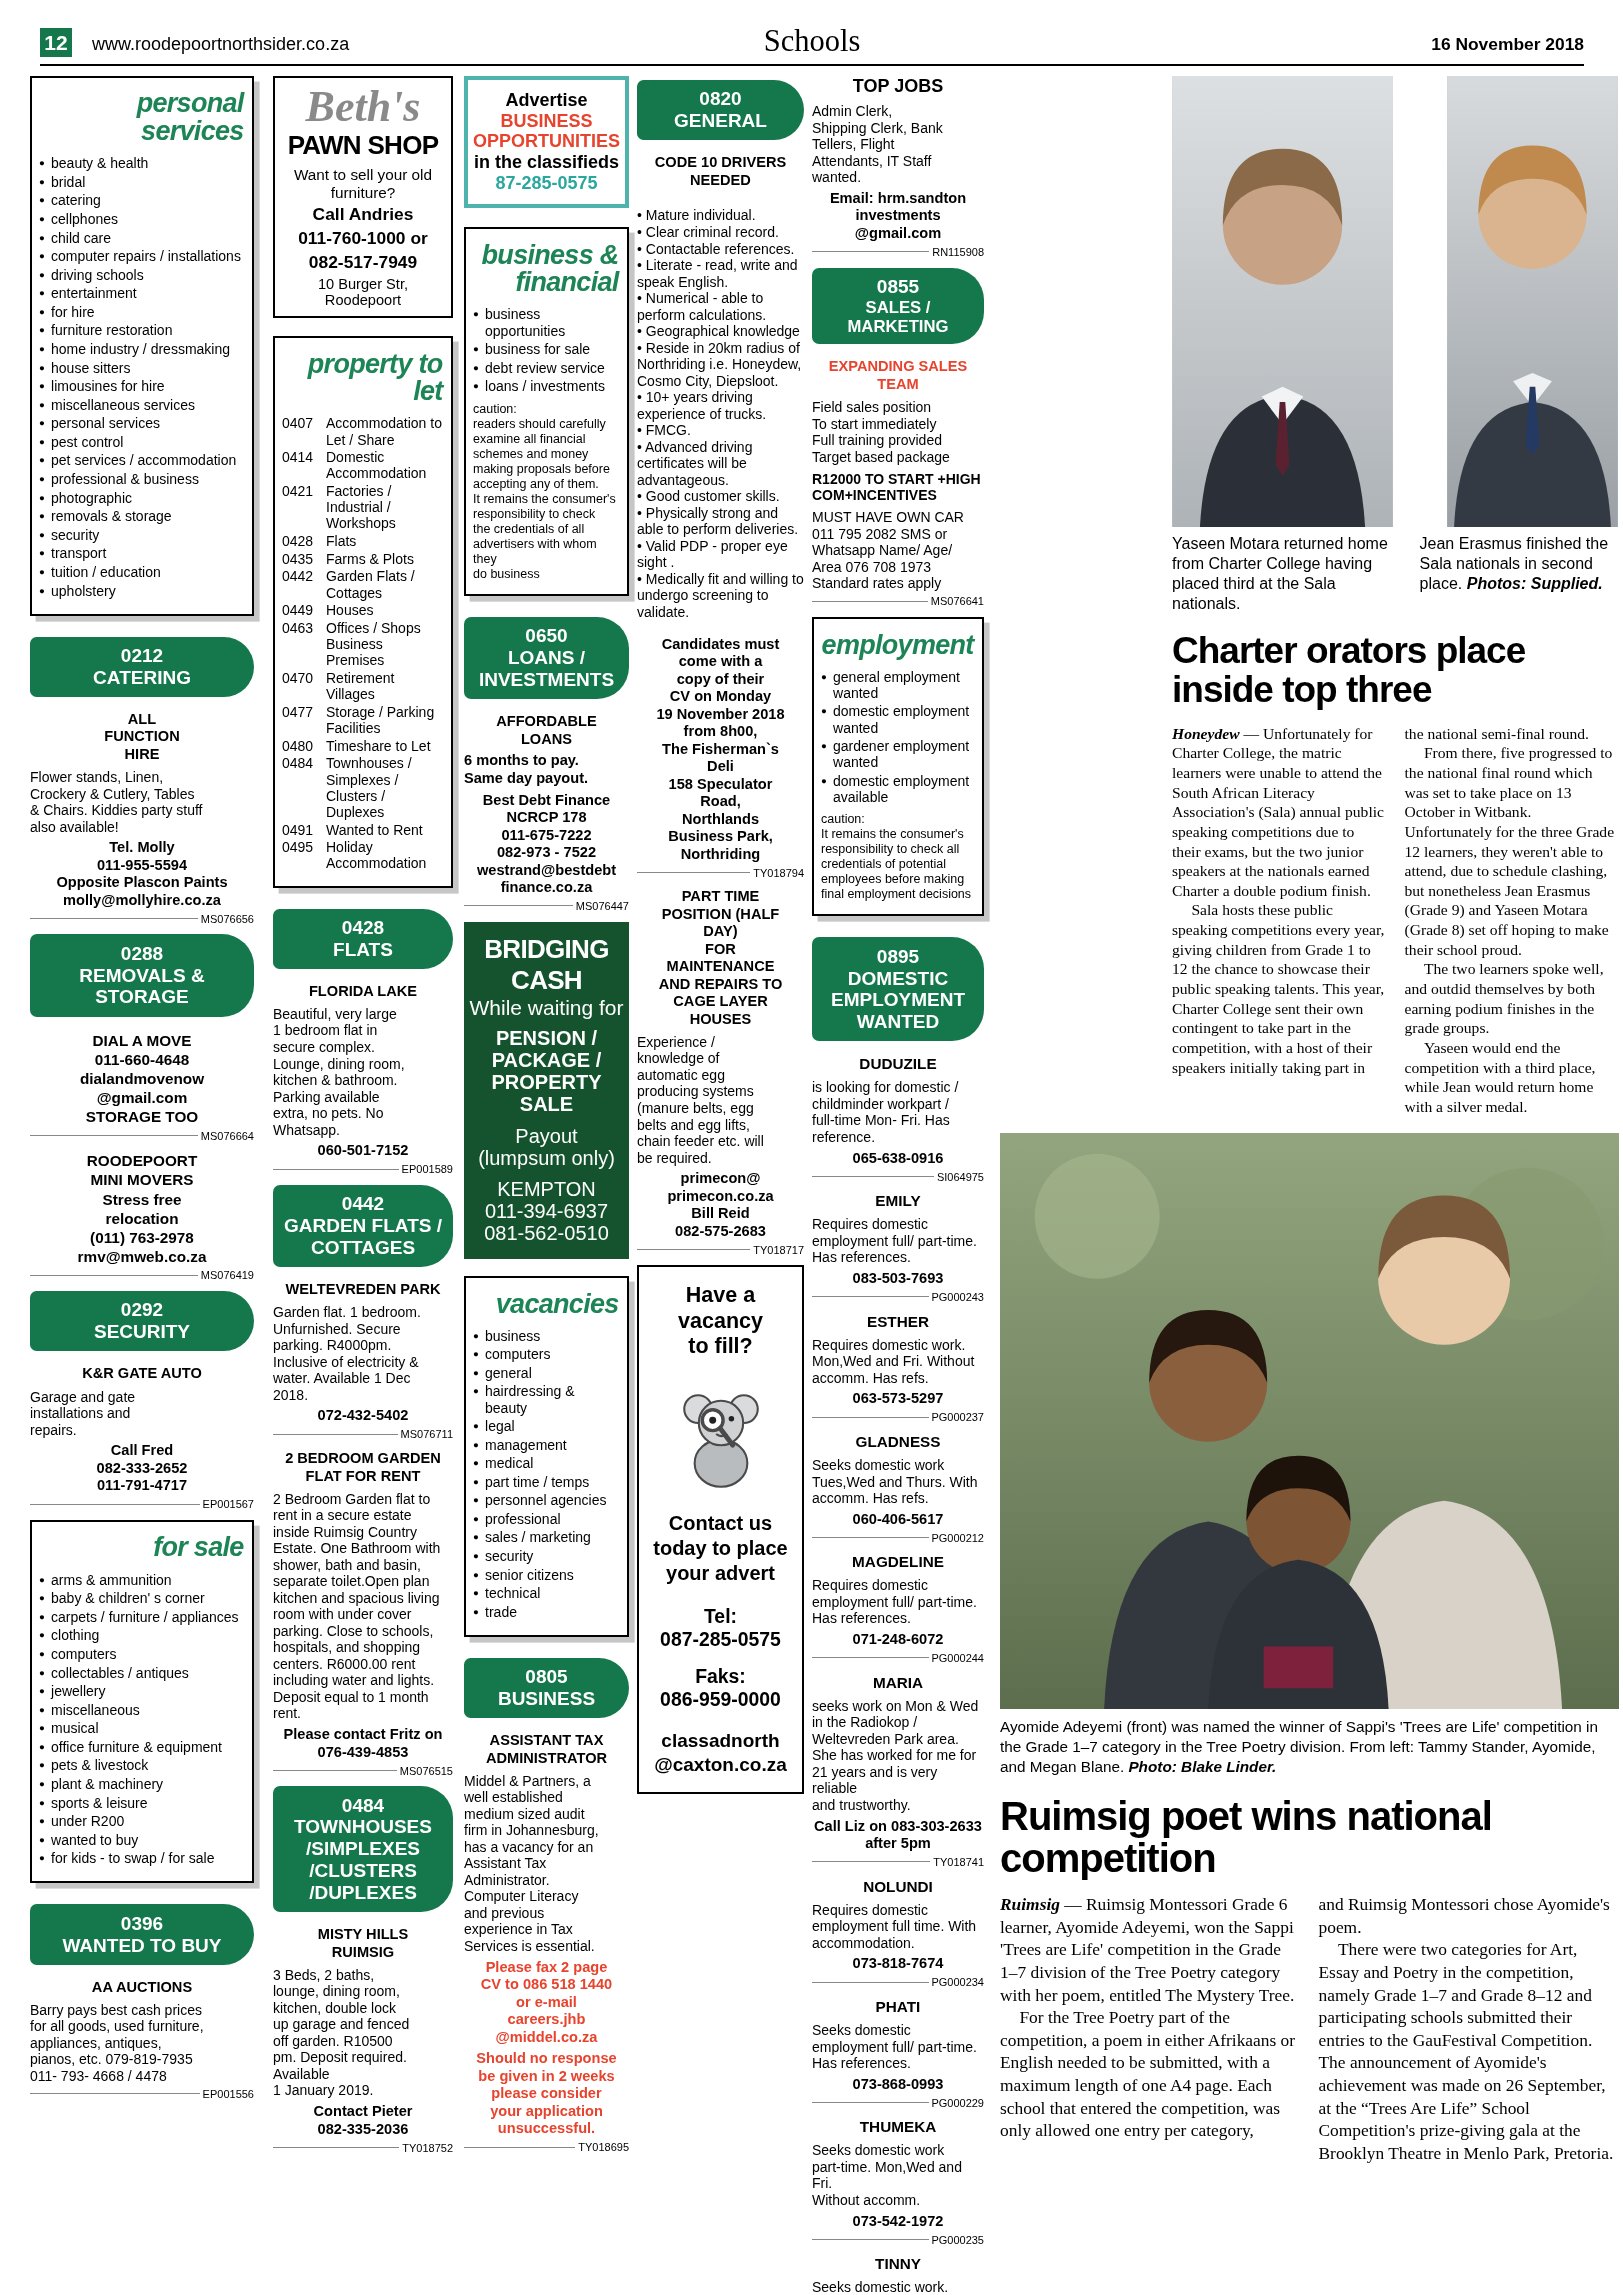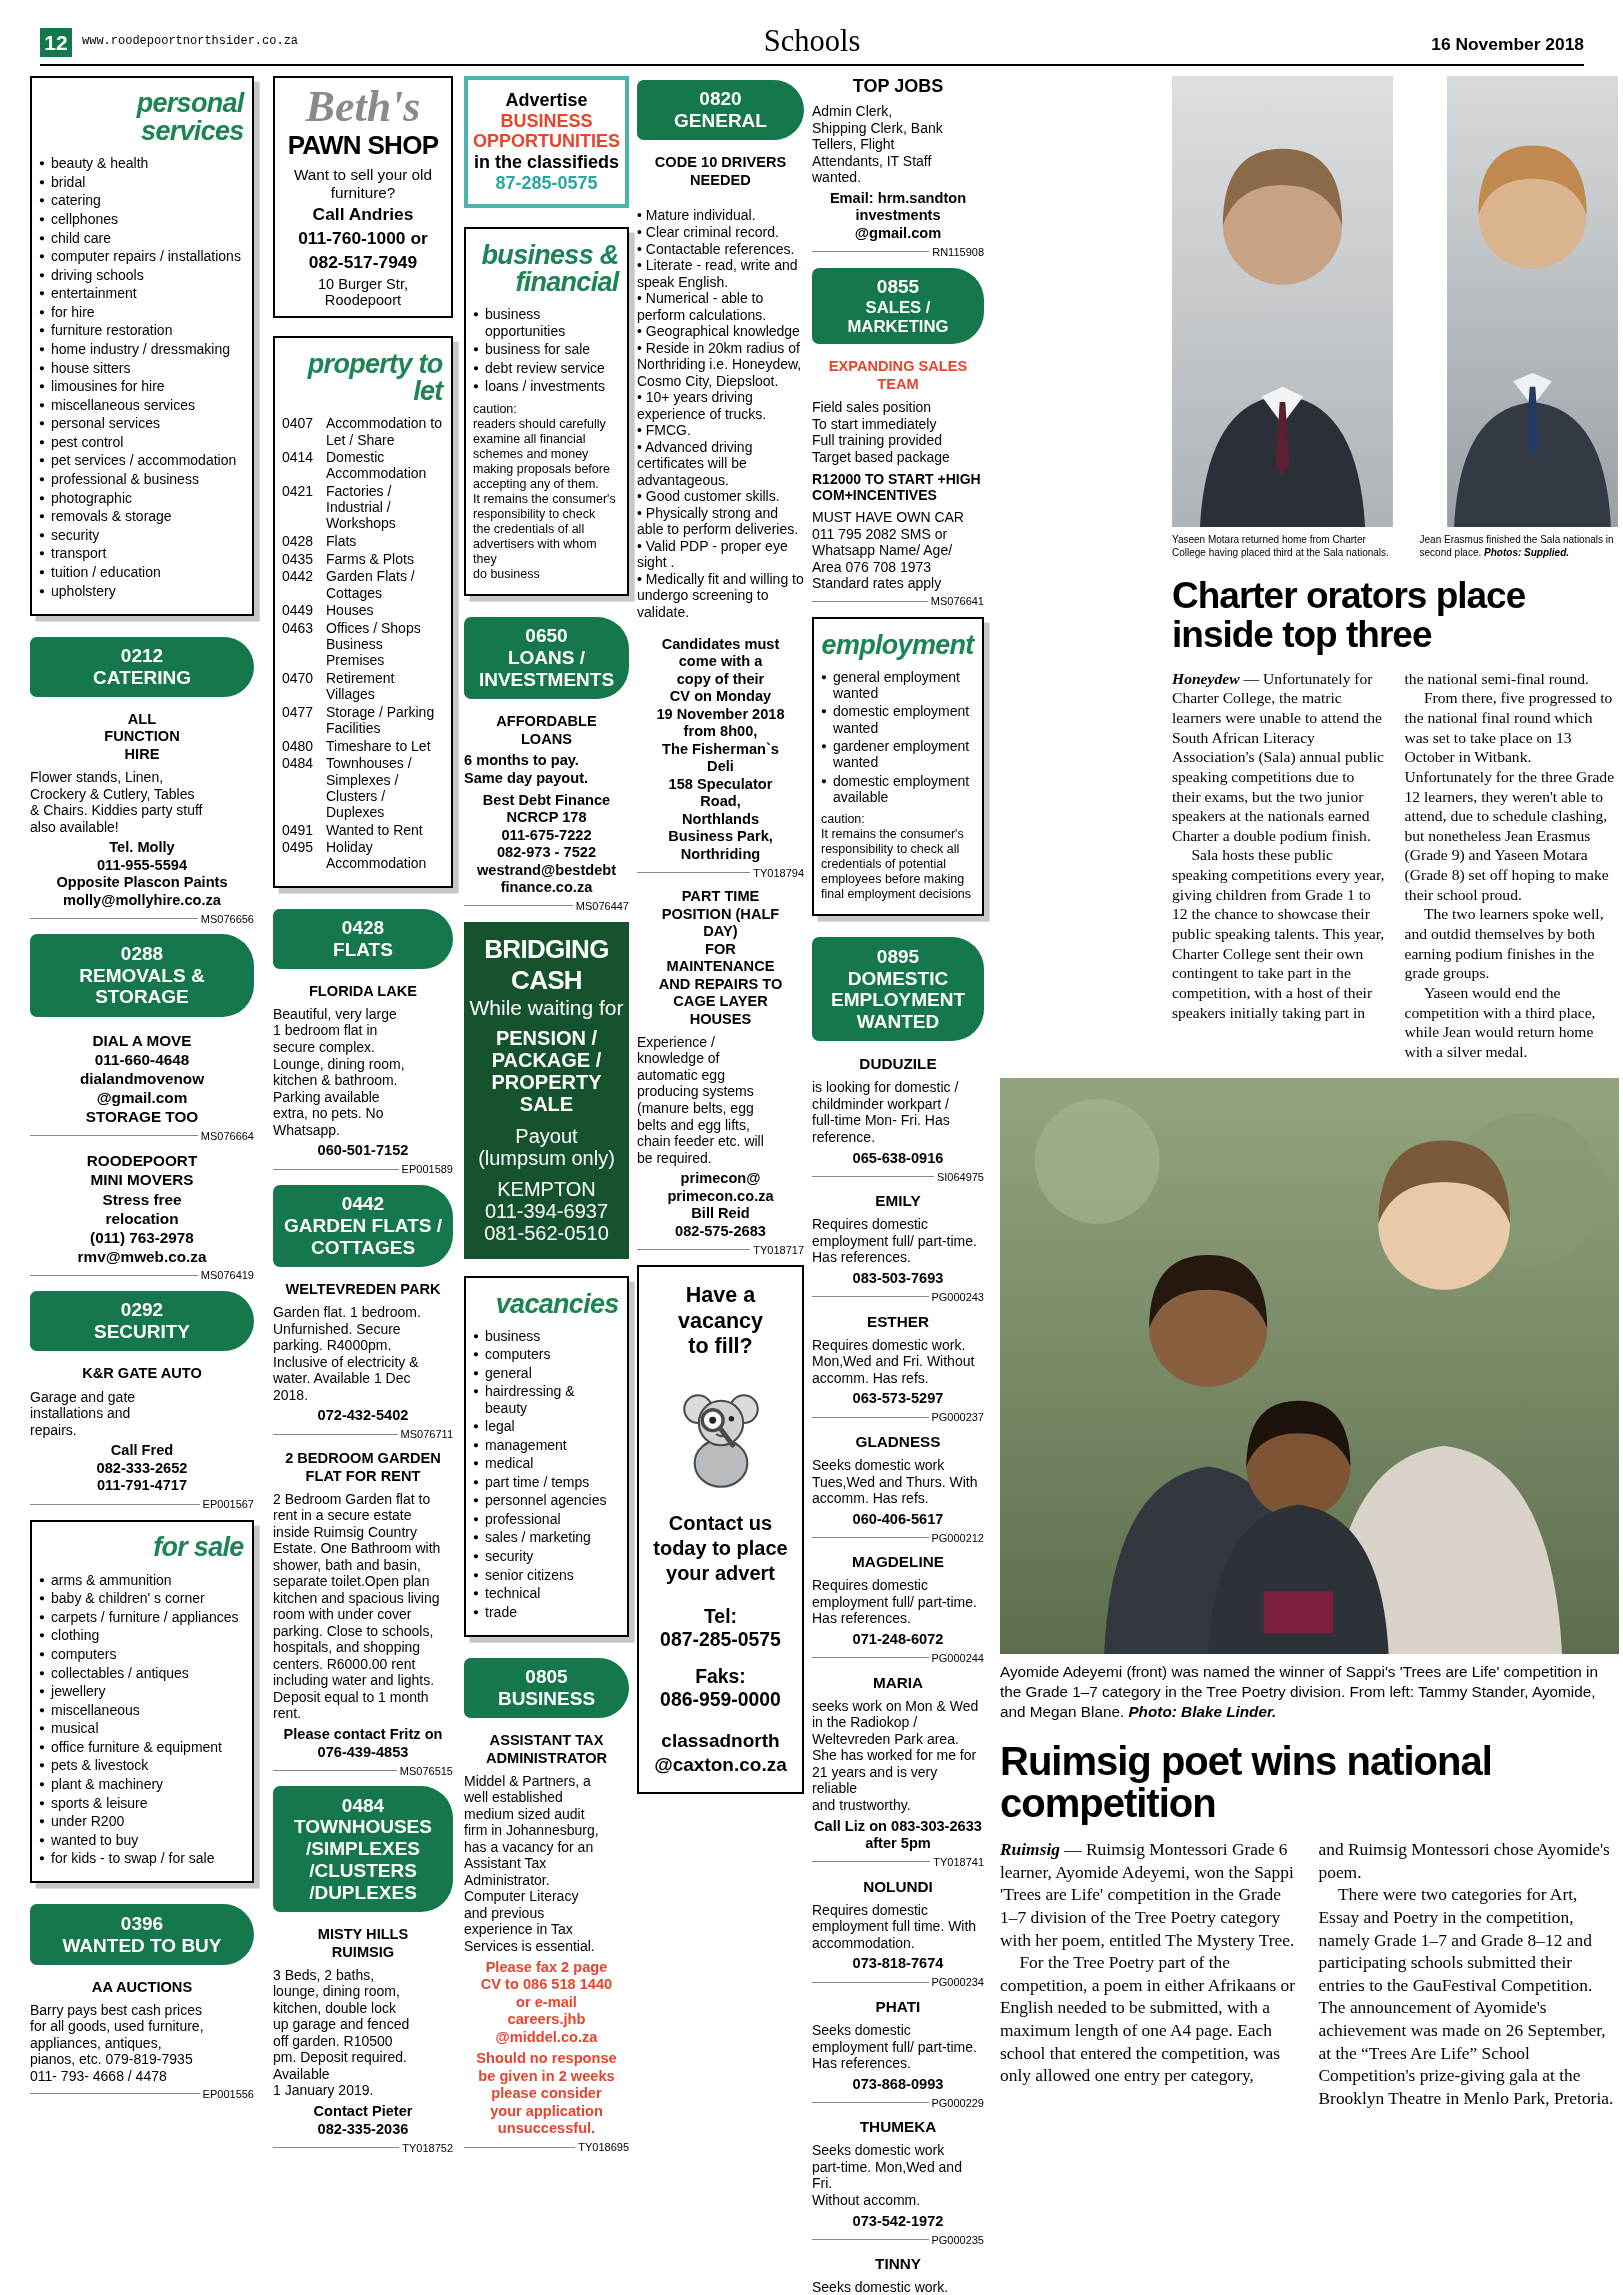--- a/index.html
+++ b/index.html
@@ -4,21 +4,21 @@
 <style>
   html,body{margin:0;padding:0;background:#e8e8e8;}
   .page{position:relative;width:1624px;height:2295px;background:#fff;overflow:hidden;
         font-family:"Liberation Sans",sans-serif;color:#000;}
   .pre{white-space:pre-line;}
 
   
   .hdr{position:absolute;left:40px;right:40px;top:28px;height:32px;}
   .pgnum{position:absolute;left:0;top:0;width:32px;height:29px;background:#15784c;color:#fff;
          font-size:21px;font-weight:bold;display:flex;align-items:center;justify-content:center;}
-  .site{position:absolute;left:42px;top:5.6px;font-size:12px;font-family:Liberation Mono, monospace;}
+  .site{position:absolute;left:52px;top:5.6px;font-size:18px;}
   .sect{position:absolute;left:50%;transform:translateX(-50%);top:-4.2px;font-size:30.5px;
         font-family:"Liberation Serif",serif;}
   .hdate{position:absolute;right:0;top:5.6px;font-size:17.4px;font-weight:bold;}
   .hrule{position:absolute;left:40px;right:40px;top:64px;border-top:2.8px solid #000;}
 
   
   .col{position:absolute;top:76px;}
   #c1{left:30px;width:224px;}
   #c2{left:273px;width:180px;}
   #c3{left:464px;width:165px;}
@@ -88,21 +88,21 @@
 
   
   .dlist .ad-h{font-size:15.3px;}
   .dlist .ad-b{font-size:14px;}
 
   
   #news{position:absolute;left:1000px;top:76px;width:619px;}
   .photorow{margin-left:172px;display:flex;gap:54px;}
   .photo{margin:0;background:#d8dadc;}
   .caprow{margin-left:172px;display:flex;gap:28px;margin-top:7px;}
-  .cap{font-size:10px;line-height:1.25;margin:0;}
+  .cap{font-size:16px;line-height:1.25;margin:0;}
   .cap strong{font-style:italic;}
   h1.head{font-family:"Liberation Sans",sans-serif;font-weight:bold;font-size:37px;
           line-height:1.05;letter-spacing:-1px;margin:18px 0 14px 0;}
   .a1wrap{margin-left:172px;}
   .artcols{display:flex;gap:18px;}
   .acol{flex:1;}
   .acol p{margin:0;font-family:"Liberation Serif",serif;font-size:15.6px;line-height:1.26;}
   .acol p + p{text-indent:19.4px;}
   .art2 .acol p{font-size:17.4px;line-height:1.3;}
   .lead-in{font-weight:bold;font-style:italic;}

